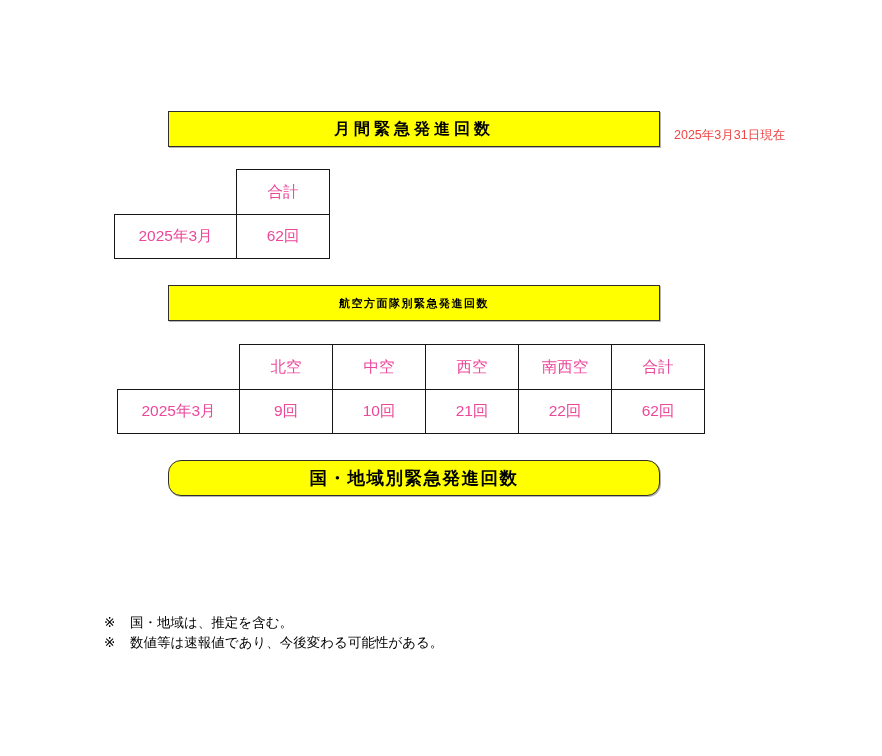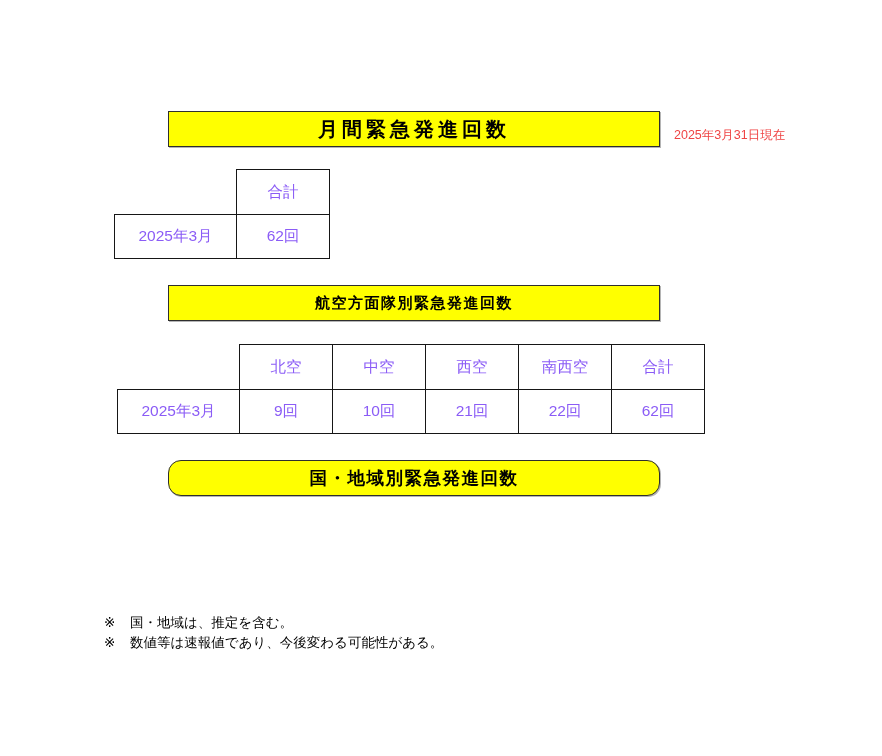--- a/index.html
+++ b/index.html
@@ -27,44 +27,44 @@
     left: 168px;
     width: 490px;
     height: 34px;
     background: #ffff00;
     border: 1px solid #2e2e2e;
     box-shadow: 1px 1px 0 rgba(90,90,90,0.45);
     display: flex;
     align-items: center;
     justify-content: center;
     font-weight: bold;
-    font-size: 20px;
+    font-size: 16px;
     letter-spacing: 1.5px;
     white-space: nowrap;
   }
   .banner.b1 { top: 111px; letter-spacing: 4px; }
-  .banner.b2 { top: 285px; font-size: 15px; }
+  .banner.b2 { top: 285px; font-size: 11px; }
   .banner.b3 { top: 460px; font-size: 17.5px; border-radius: 13px; }
 
   .asof {
     position: absolute;
     left: 674px;
     top: 127px;
     font-size: 12.5px;
     color: #ef4444;
     white-space: nowrap;
   }
 
   
   table.t {
     position: absolute;
     border-collapse: collapse;
     table-layout: fixed;
     font-size: 15.5px;
-    color: #8b5cf6;
+    color: #ec4899;
   }
   table.t td {
     border: 1.5px solid #161616;
     text-align: center;
     vertical-align: middle;
     padding: 0;
     font-weight: normal;
     overflow: hidden;
     white-space: nowrap;
   }

